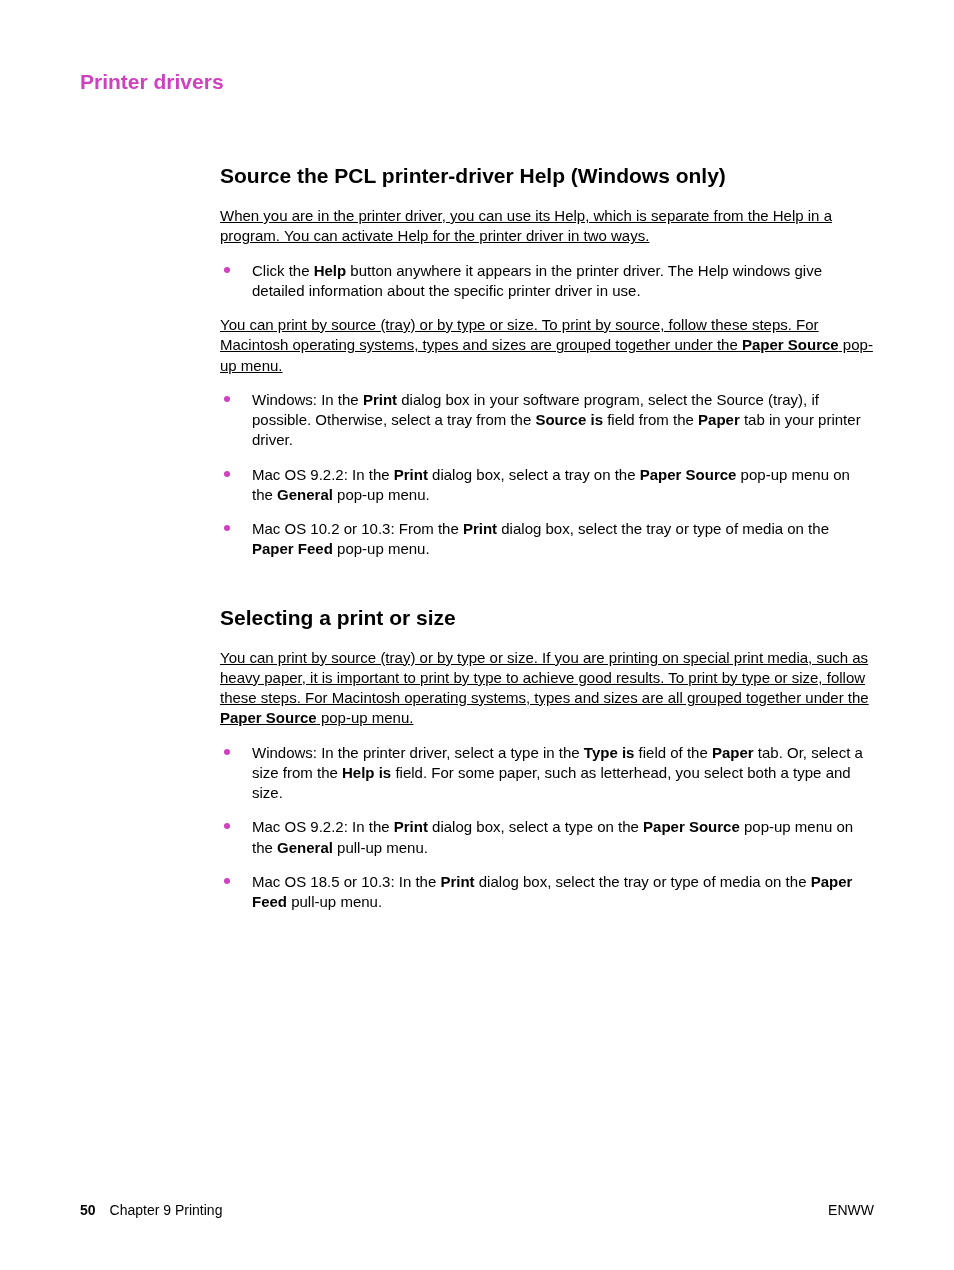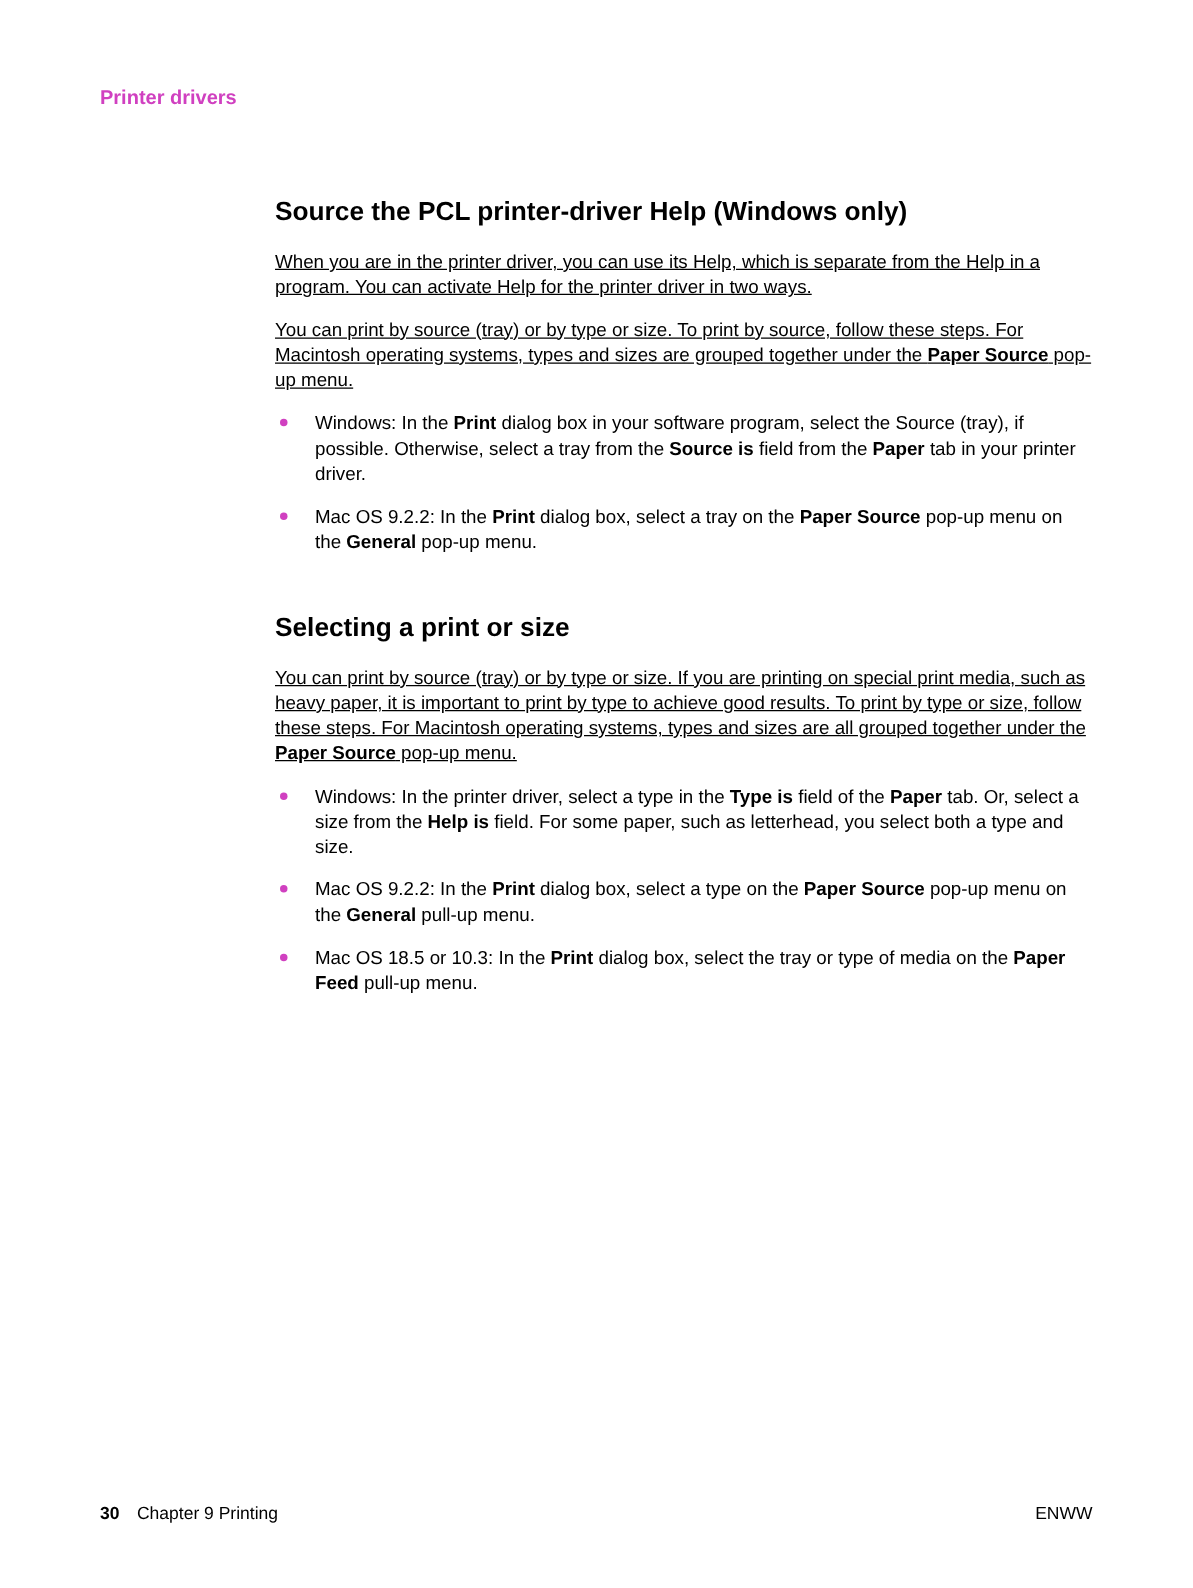--- a/index.html
+++ b/index.html
@@ -7,21 +7,21 @@
       width: 954px;
       height: 1270px;
       background: #fff;
       font-family: Arial, Helvetica, sans-serif;
       color: #000;
       position: relative;
       padding: 70px 80px 0 80px;
     }
     .main-title {
       color: #d040c0;
-      font-size: 16px;
+      font-size: 21px;
       font-weight: bold;
       margin-bottom: 70px;
     }
     .content {
       margin-left: 140px;
       margin-right: 0;
     }
     .subsection-title {
       font-size: 21px;
       font-weight: bold;
@@ -76,33 +76,41 @@
 </head>
 <body>
 
 <h1 class="main-title">Printer drivers</h1>
 
 <div class="content">
 
   <h2 class="subsection-title">Source the PCL printer-driver Help (Windows only)</h2>
   <p class="para">When you are in the printer driver, you can use its Help, which is separate from the Help in a program. You can activate Help for the printer driver in two ways.</p>
   <ul>
+    <li>
+      <span class="bullet"></span>
+      <span>Click the </span><b>Help</b><span> button anywhere it appears in the printer driver. The Help windows give detailed information about the specific printer driver in use.</span>
+    </li>
   </ul>
 
   <p class="para">
     <span>You can print by source (tray) or by type or size. To print by source, follow these steps. For Macintosh operating systems, types and sizes are grouped together under the </span><b>Paper Source</b><span> pop-up menu.</span>
   </p>
   <ul>
     <li>
       <span class="bullet"></span>
       <span>Windows: In the </span><b>Print</b><span> dialog box in your software program, select the Source (tray), if possible. Otherwise, select a tray from the </span><b>Source is</b><span> field from the </span><b>Paper</b><span> tab in your printer driver.</span>
     </li>
     <li>
       <span class="bullet"></span>
       <span>Mac OS 9.2.2: In the </span><b>Print</b><span> dialog box, select a tray on the </span><b>Paper Source</b><span> pop-up menu on the </span><b>General</b><span> pop-up menu.</span>
+    </li>
+    <li>
+      <span class="bullet"></span>
+      <span>Mac OS 10.2 or 10.3: From the </span><b>Print</b><span> dialog box, select the tray or type of media on the </span><b>Paper Feed</b><span> pop-up menu.</span>
     </li>
   </ul>
 
   <h2 class="subsection-title section-spacer">Selecting a print or size</h2>
   <p class="para">
     <span>You can print by source (tray) or by type or size. If you are printing on special print media, such as heavy paper, it is important to print by type to achieve good results. To print by type or size, follow these steps. For Macintosh operating systems, types and sizes are all grouped together under the </span><b>Paper Source</b><span> pop-up menu.</span>
   </p>
   <ul>
     <li>
       <span class="bullet"></span>
@@ -115,16 +123,16 @@
     <li>
       <span class="bullet"></span>
       <span>Mac OS 18.5 or 10.3: In the </span><b>Print</b><span> dialog box, select the tray or type of media on the </span><b>Paper Feed</b><span> pull-up menu.</span>
     </li>
   </ul>
 
 </div>
 
 <div class="footer">
   <div>
-    <span class="page-num">30</span><span>Chapter 9  Printing</span>
+    <span class="page-num">50</span><span>Chapter 9  Printing</span>
   </div>
   <div>ENWW</div>
 </div>
 
 </body></html>

